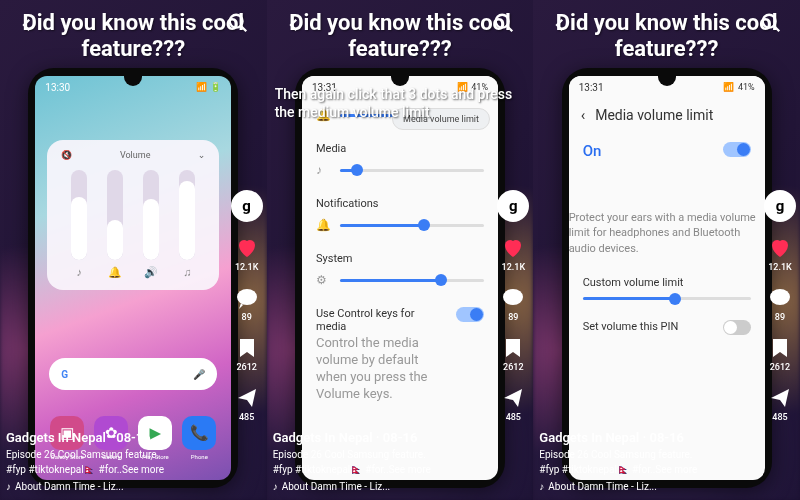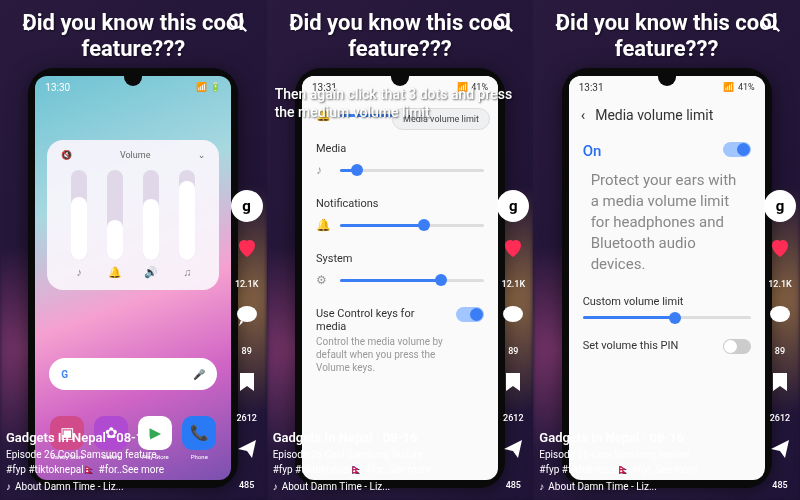--- a/index.html
+++ b/index.html
@@ -270,21 +270,21 @@
   }
   .toggle-row {
     display: flex;
     justify-content: space-between;
     align-items: flex-start;
     padding: 10px 14px;
     gap: 10px;
   }
   .toggle-text { flex: 1; }
   .toggle-title { font-size: 11px; color: #333; }
-  .toggle-desc { font-size: 10px; color: #999; margin-top: 2px; line-height: 1.3; }
+  .toggle-desc { font-size: 13px; color: #999; margin-top: 2px; line-height: 1.3; }
   .switch {
     width: 28px;
     height: 15px;
     border-radius: 8px;
     position: relative;
     flex-shrink: 0;
   }
   .switch.on { background: #a0c5ff; }
   .switch.off { background: #ccc; }
   .switch-thumb {
@@ -318,21 +318,21 @@
     font-weight: 700;
     display: flex;
     align-items: center;
     justify-content: center;
     border: 2px solid #fff;
   }
   .tiktok-action {
     display: flex;
     flex-direction: column;
     align-items: center;
-    gap: 19px;
+    gap: 2px;
   }
   .tiktok-action svg { width: 24px; height: 24px; }
   .tiktok-count { font-size: 9px; font-weight: 500; }
   .tiktok-bottom {
     position: absolute;
     bottom: 6px;
     left: 6px;
     right: 50px;
     color: #fff;
     z-index: 30;
@@ -340,21 +340,21 @@
     line-height: 1.5;
   }
   .tiktok-user { font-weight: 600; font-size: 13px; }
   .tiktok-music {
     display: flex;
     align-items: center;
     gap: 4px;
     margin-top: 2px;
   }
   .big-text { font-size: 15px; font-weight: 500; padding: 12px 14px 4px; color: #2a6ef0; }
-  .desc-text { font-size: 15px; color: #888; padding: 0 22px 10px; line-height: 1.4; }
+  .desc-text { font-size: 11px; color: #888; padding: 0 0 10px; line-height: 1.4; margin-top: 40px; }
   .back-arrow {
     position: absolute;
     top: 16px;
     left: 18px;
     width: 18px;
     height: 18px;
     z-index: 25;
   }
   .back-arrow svg { width: 100%; height: 100%; stroke: #fff; }
 </style>

